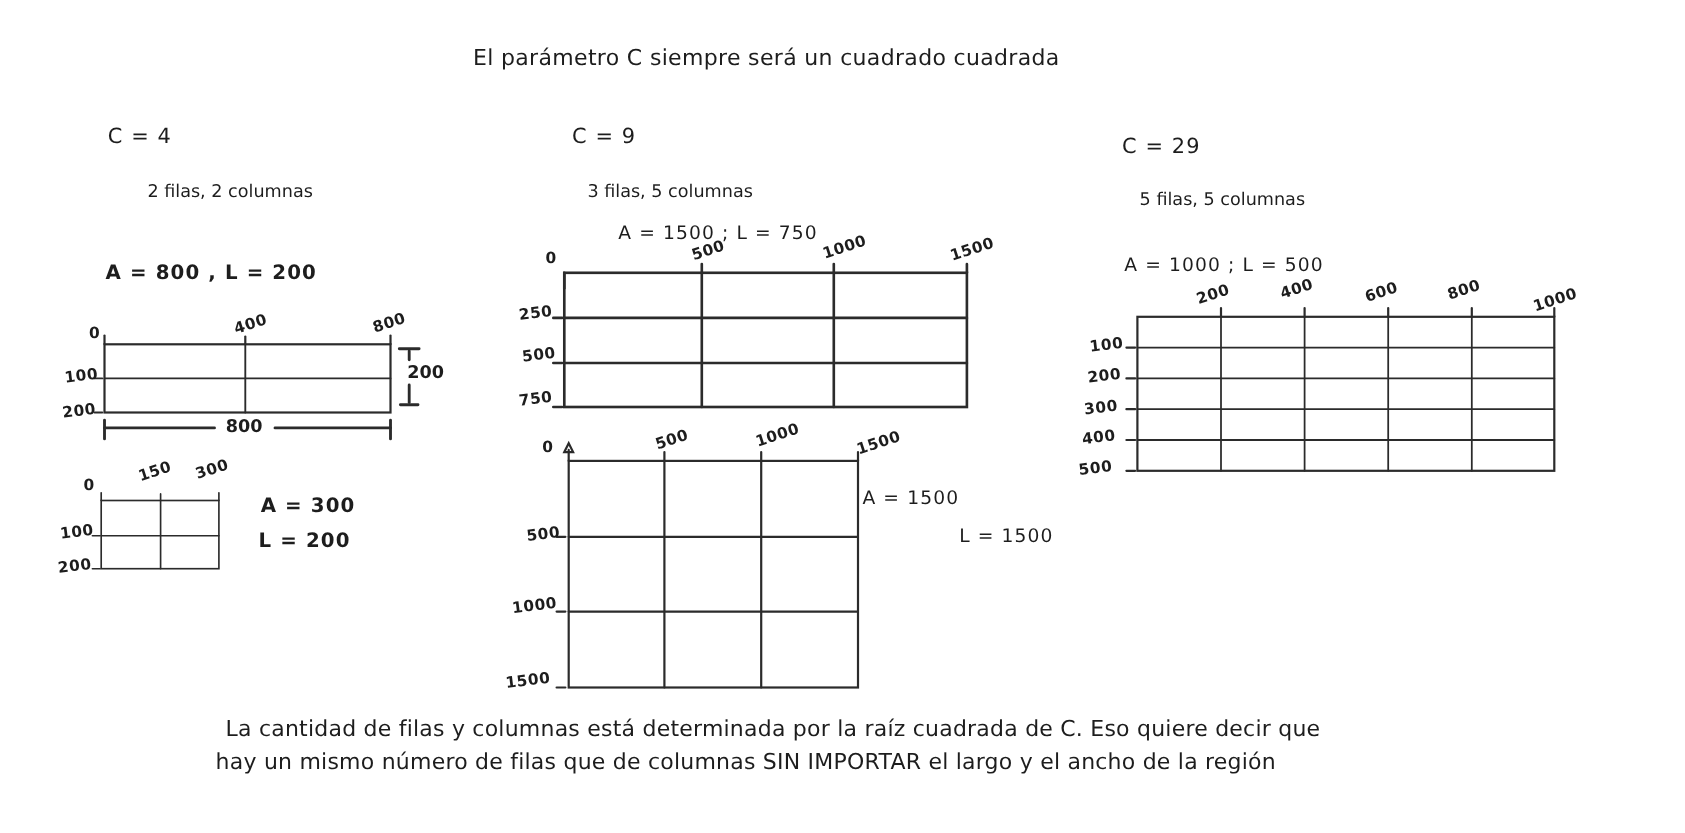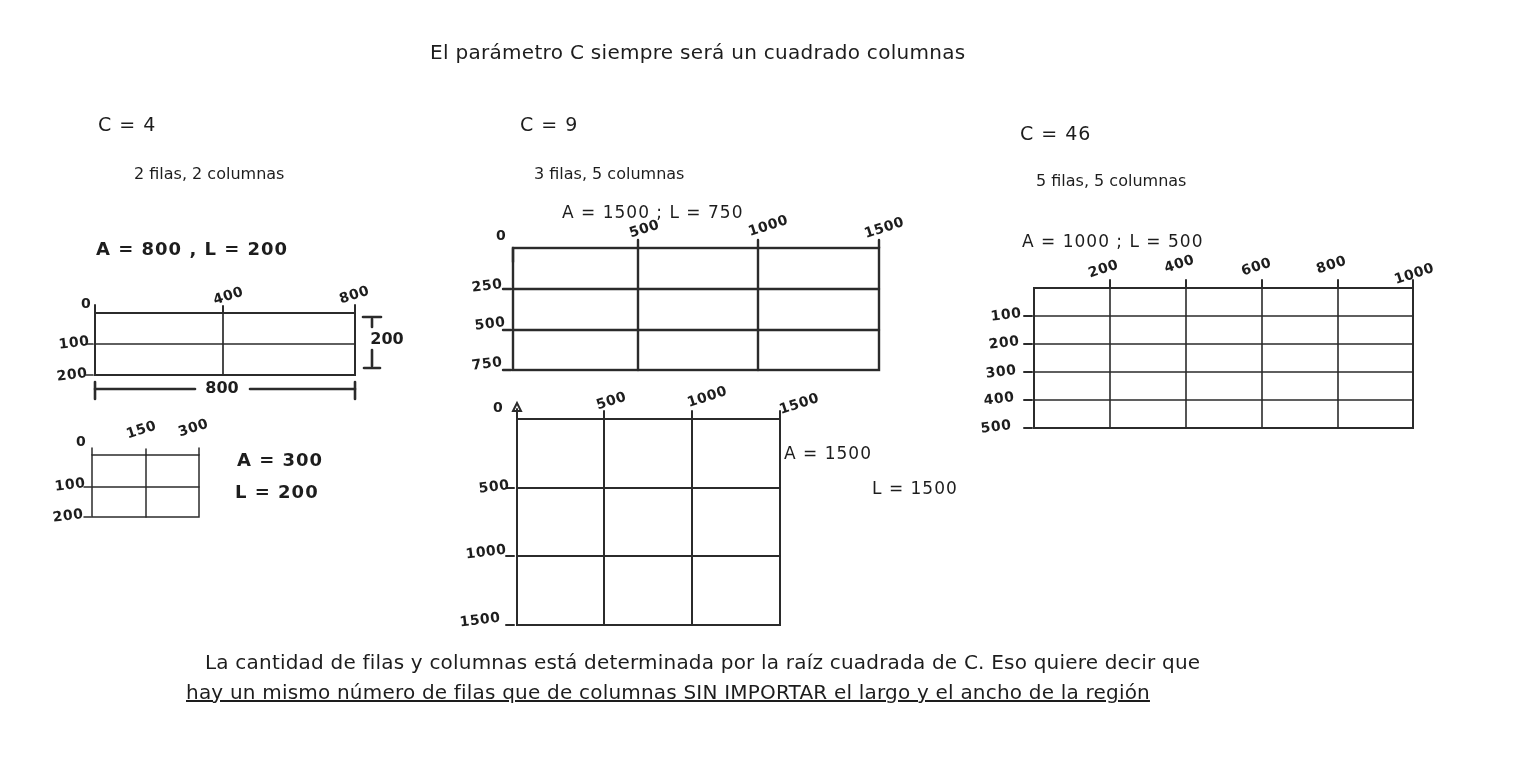--- a/index.html
+++ b/index.html
@@ -109,21 +109,21 @@
       <line x1="1338" y1="280" x2="1338" y2="288"></line>
       <line x1="1413" y1="280" x2="1413" y2="288"></line>
       <line x1="1024" y1="316" x2="1032" y2="316"></line>
       <line x1="1024" y1="344" x2="1032" y2="344"></line>
       <line x1="1024" y1="372" x2="1032" y2="372"></line>
       <line x1="1024" y1="400" x2="1032" y2="400"></line>
       <line x1="1024" y1="428" x2="1032" y2="428"></line>
     </g>
   </svg>
 
-  <div class="abs title" style="left:430px;top:40px;">El parámetro C siempre será un cuadrado columnas</div>
+  <div class="abs title" style="left:430px;top:40px;">El parámetro C siempre será un cuadrado cuadrada</div>
 
   <div class="abs clabel" style="left:98px;top:113px;">C = 4</div>
   <div class="abs sub" style="left:134px;top:164px;">2 filas, 2 columnas</div>
   <div class="abs dims" style="left:96px;top:238px;">A = 800 ,   L = 200</div>
 
   <div class="abs tick ctr" style="left:86px;top:303px;">0</div>
   <div class="abs tick rx" style="left:228px;top:295px;">400</div>
   <div class="abs tick rx" style="left:354px;top:294px;">800</div>
   <div class="abs tick ry" style="left:74px;top:342px;">100</div>
   <div class="abs tick ry" style="left:72px;top:374px;">200</div>
@@ -153,31 +153,31 @@
   <div class="abs tick ctr" style="left:498px;top:407px;">0</div>
   <div class="abs tick rx" style="left:611px;top:400px;">500</div>
   <div class="abs tick rx" style="left:707px;top:396px;">1000</div>
   <div class="abs tick rx" style="left:799px;top:403px;">1500</div>
   <div class="abs tick ry" style="left:494px;top:486px;">500</div>
   <div class="abs tick ry" style="left:486px;top:551px;">1000</div>
   <div class="abs tick ry" style="left:480px;top:619px;">1500</div>
   <div class="abs dims-sm" style="left:784px;top:443px;">A = 1500</div>
   <div class="abs dims-sm" style="left:832px;top:478px;margin-left:40px;">L = 1500</div>
 
-  <div class="abs clabel" style="left:1020px;top:122px;">C = 46</div>
+  <div class="abs clabel" style="left:1020px;top:122px;">C = 29</div>
   <div class="abs sub" style="left:1036px;top:171px;">5 filas, 5 columnas</div>
   <div class="abs dims-sm" style="left:1022px;top:231px;">A = 1000  ;   L = 500</div>
 
   <div class="abs tick rx" style="left:1103px;top:268px;">200</div>
   <div class="abs tick rx" style="left:1179px;top:263px;">400</div>
   <div class="abs tick rx" style="left:1256px;top:266px;">600</div>
   <div class="abs tick rx" style="left:1331px;top:264px;">800</div>
   <div class="abs tick rx" style="left:1414px;top:273px;">1000</div>
   <div class="abs tick ry" style="left:1006px;top:314px;">100</div>
   <div class="abs tick ry" style="left:1004px;top:342px;">200</div>
   <div class="abs tick ry" style="left:1001px;top:371px;">300</div>
   <div class="abs tick ry" style="left:999px;top:398px;">400</div>
   <div class="abs tick ry" style="left:996px;top:426px;">500</div>
 
   <div class="abs foot" style="left:205px;top:647px;">La cantidad de filas y columnas está determinada por la raíz cuadrada de C. Eso quiere decir que</div>
-  <div class="abs foot" style="left:186px;top:677px;text-decoration:underline;">hay un mismo número de filas que de columnas SIN IMPORTAR el largo y el ancho de la región</div>
+  <div class="abs foot" style="left:196px;top:677px;">hay un mismo número de filas que de columnas SIN IMPORTAR el largo y el ancho de la región</div>
 
 </div>
 
 </body></html>

